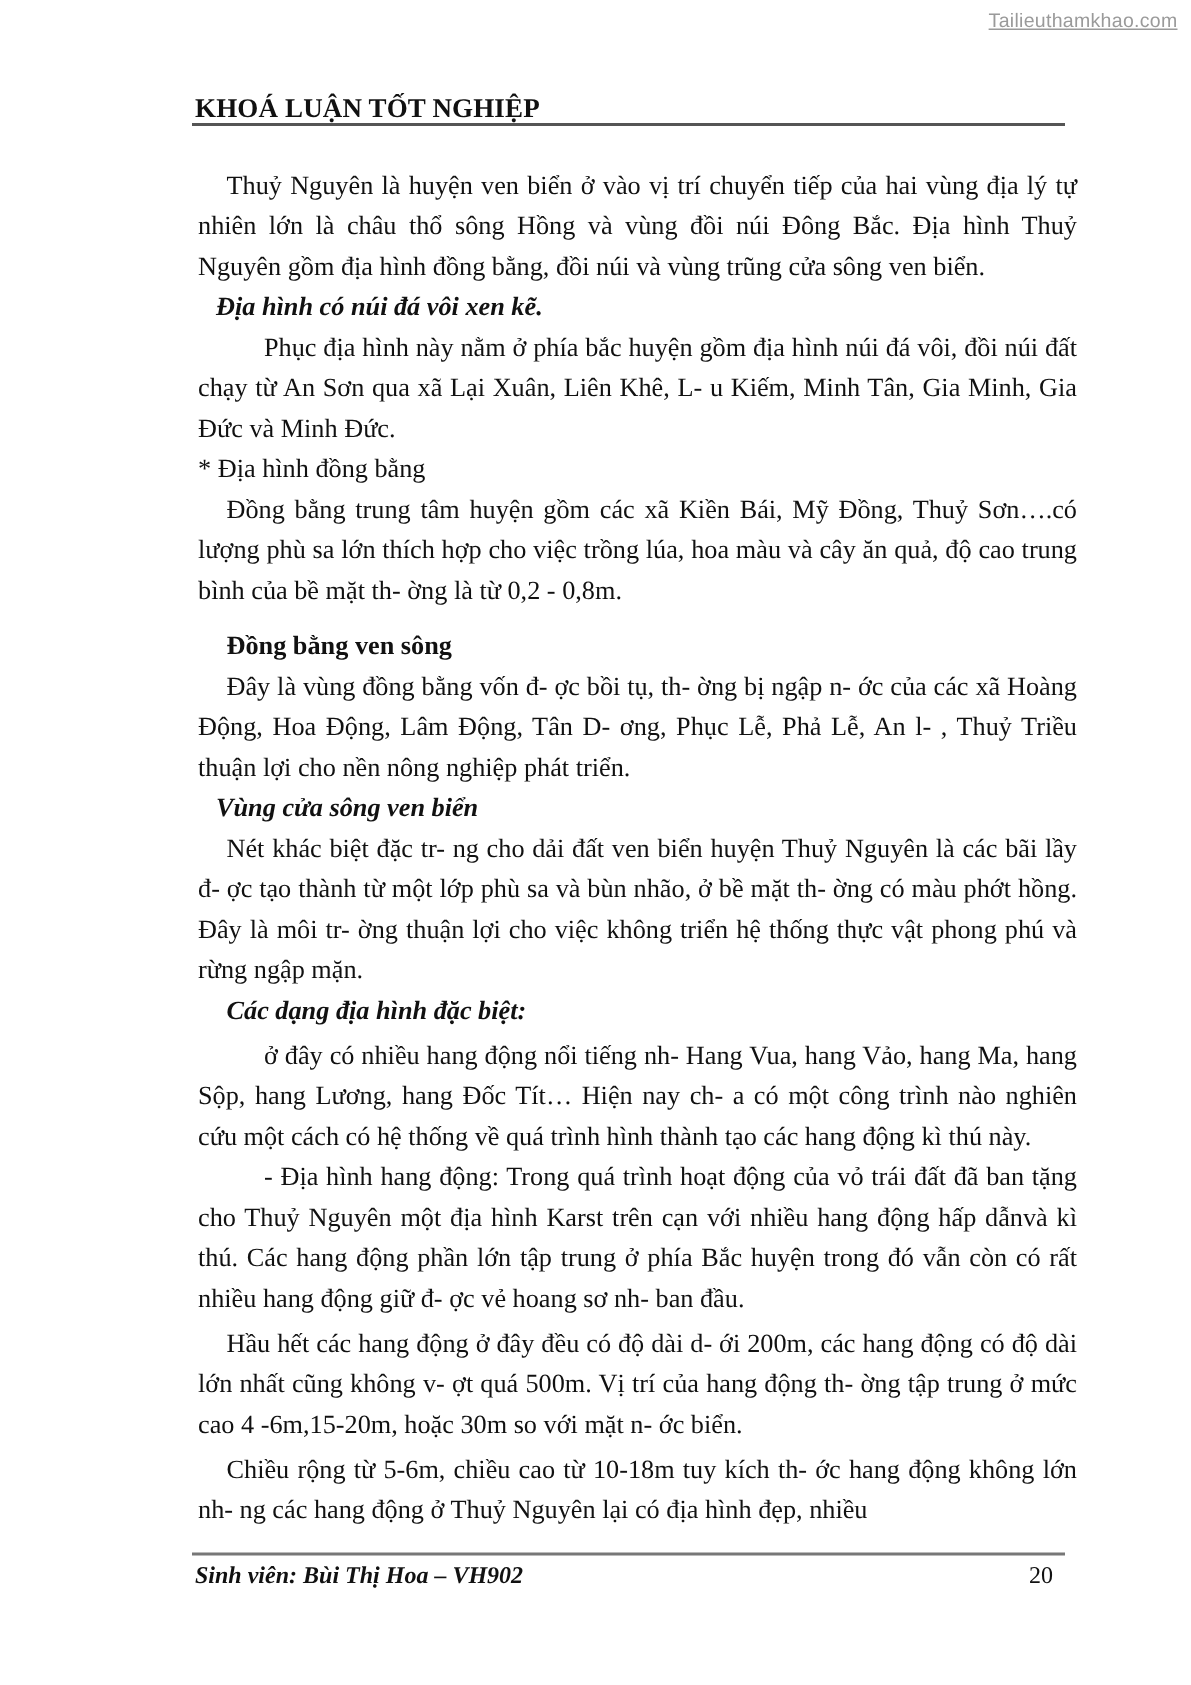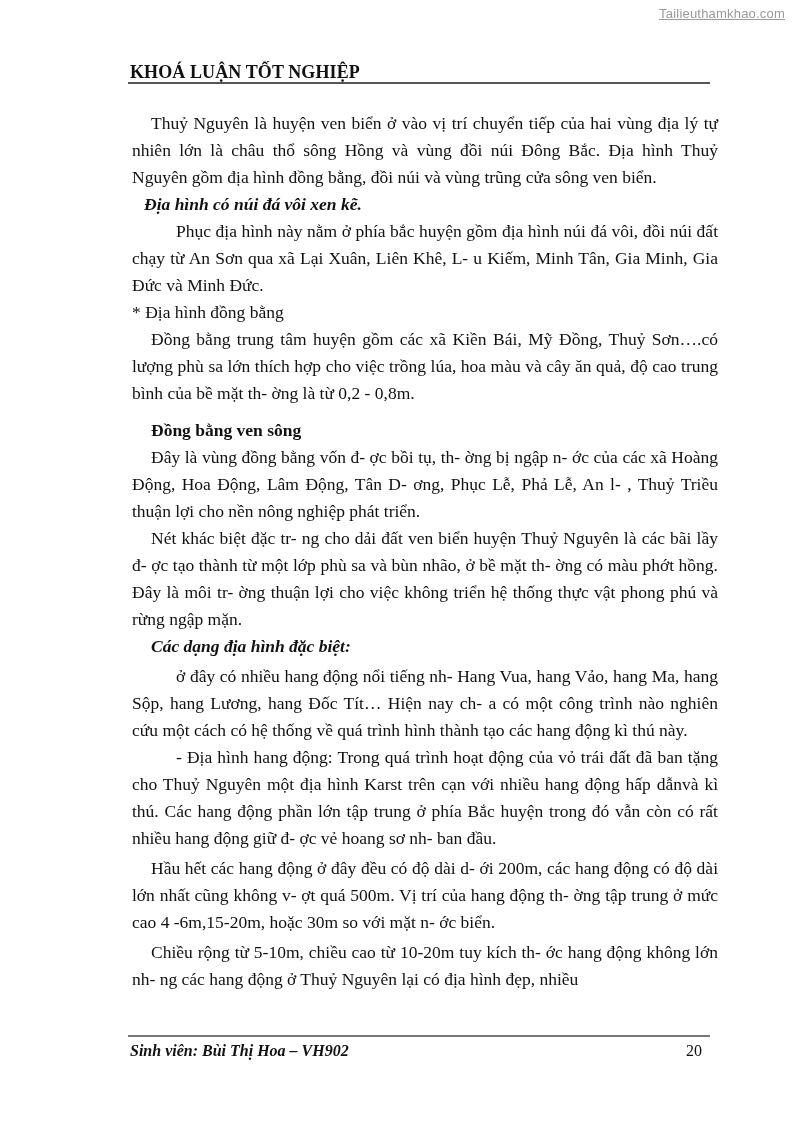--- a/index.html
+++ b/index.html
@@ -31,23 +31,24 @@
 <div class="header-rule"></div>
 
 <div class="content">
   <p class="p i1">Thuỷ Nguyên là huyện ven biển ở vào vị trí chuyển tiếp của hai vùng địa lý tự nhiên lớn là châu thổ sông Hồng và vùng đồi núi Đông Bắc. Địa hình Thuỷ Nguyên gồm địa hình đồng bằng, đồi núi và vùng trũng cửa sông ven biển.</p>
   <p class="h bi">Địa hình có núi đá vôi xen kẽ.</p>
   <p class="p i2">Phục địa hình này nằm ở phía bắc huyện gồm địa hình núi đá vôi, đồi núi đất chạy từ An Sơn qua xã Lại Xuân, Liên Khê, L- u Kiếm, Minh Tân, Gia Minh, Gia Đức và Minh Đức.</p>
   <p class="h plain">* Địa hình đồng bằng</p>
   <p class="p i1">Đồng bằng trung tâm huyện gồm các xã Kiền Bái, Mỹ Đồng, Thuỷ Sơn….có lượng phù sa lớn  thích hợp cho việc trồng lúa, hoa màu và cây ăn quả, độ  cao trung bình của bề mặt th- ờng là từ  0,2 - 0,8m.</p>
   <p class="h b">Đồng bằng ven sông</p>
   <p class="p i1">Đây là vùng đồng bằng vốn đ- ợc bồi tụ, th- ờng bị ngập n- ớc của các xã Hoàng Động, Hoa Động, Lâm Động, Tân D- ơng, Phục Lễ, Phả Lễ, An l- , Thuỷ Triều thuận lợi cho nền nông nghiệp phát triển.</p>
+  <p class="h bi">Vùng cửa sông ven biển</p>
   <p class="p i1">Nét khác biệt đặc tr- ng cho dải đất ven biển huyện Thuỷ Nguyên là các bãi lầy đ- ợc tạo thành từ một lớp phù sa và bùn nhão, ở bề mặt th- ờng có màu phớt hồng. Đây là môi tr- ờng thuận lợi cho việc không triển hệ thống thực vật phong phú và rừng ngập mặn.</p>
   <p class="h bi gap" style="padding-left:19px">Các dạng địa hình đặc biệt:</p>
   <p class="p i2 gap">ở đây có nhiều hang động nổi tiếng nh-  Hang Vua, hang Vảo, hang Ma, hang Sộp, hang Lương, hang Đốc Tít… Hiện nay ch- a có một công trình nào nghiên cứu một cách có hệ thống về quá trình hình thành tạo các hang động kì thú này.</p>
   <p class="p i2">- Địa hình hang động: Trong quá trình hoạt động của vỏ trái đất đã ban tặng cho Thuỷ Nguyên một địa hình Karst trên cạn với nhiều hang động hấp dẫnvà kì thú. Các hang động phần lớn tập trung ở phía Bắc huyện trong đó vẫn còn có rất nhiều hang động giữ đ- ợc vẻ hoang sơ nh-  ban đầu.</p>
   <p class="p i1 gap">Hầu hết các hang động ở đây đều có độ dài d- ới 200m, các hang động có độ dài lớn nhất cũng không v- ợt quá 500m. Vị trí của hang động th- ờng tập trung ở mức cao 4 -6m,15-20m, hoặc 30m so với mặt n- ớc biển.</p>
-  <p class="p i1 gap">Chiều rộng từ 5-10m, chiều cao từ 10-20m tuy kích th- ớc hang động không lớn nh- ng các hang động ở Thuỷ Nguyên lại có địa hình đẹp, nhiều</p>
+  <p class="p i1 gap">Chiều rộng từ 5-6m, chiều cao từ 10-18m tuy kích th- ớc hang động không lớn nh- ng các hang động ở Thuỷ Nguyên lại có địa hình đẹp, nhiều</p>
 </div>
 
 <div class="footer-rule"></div>
 <div class="footer-left">Sinh viên: Bùi Thị Hoa  – VH902</div>
 <div class="footer-right">20</div>
 
 </body></html>

